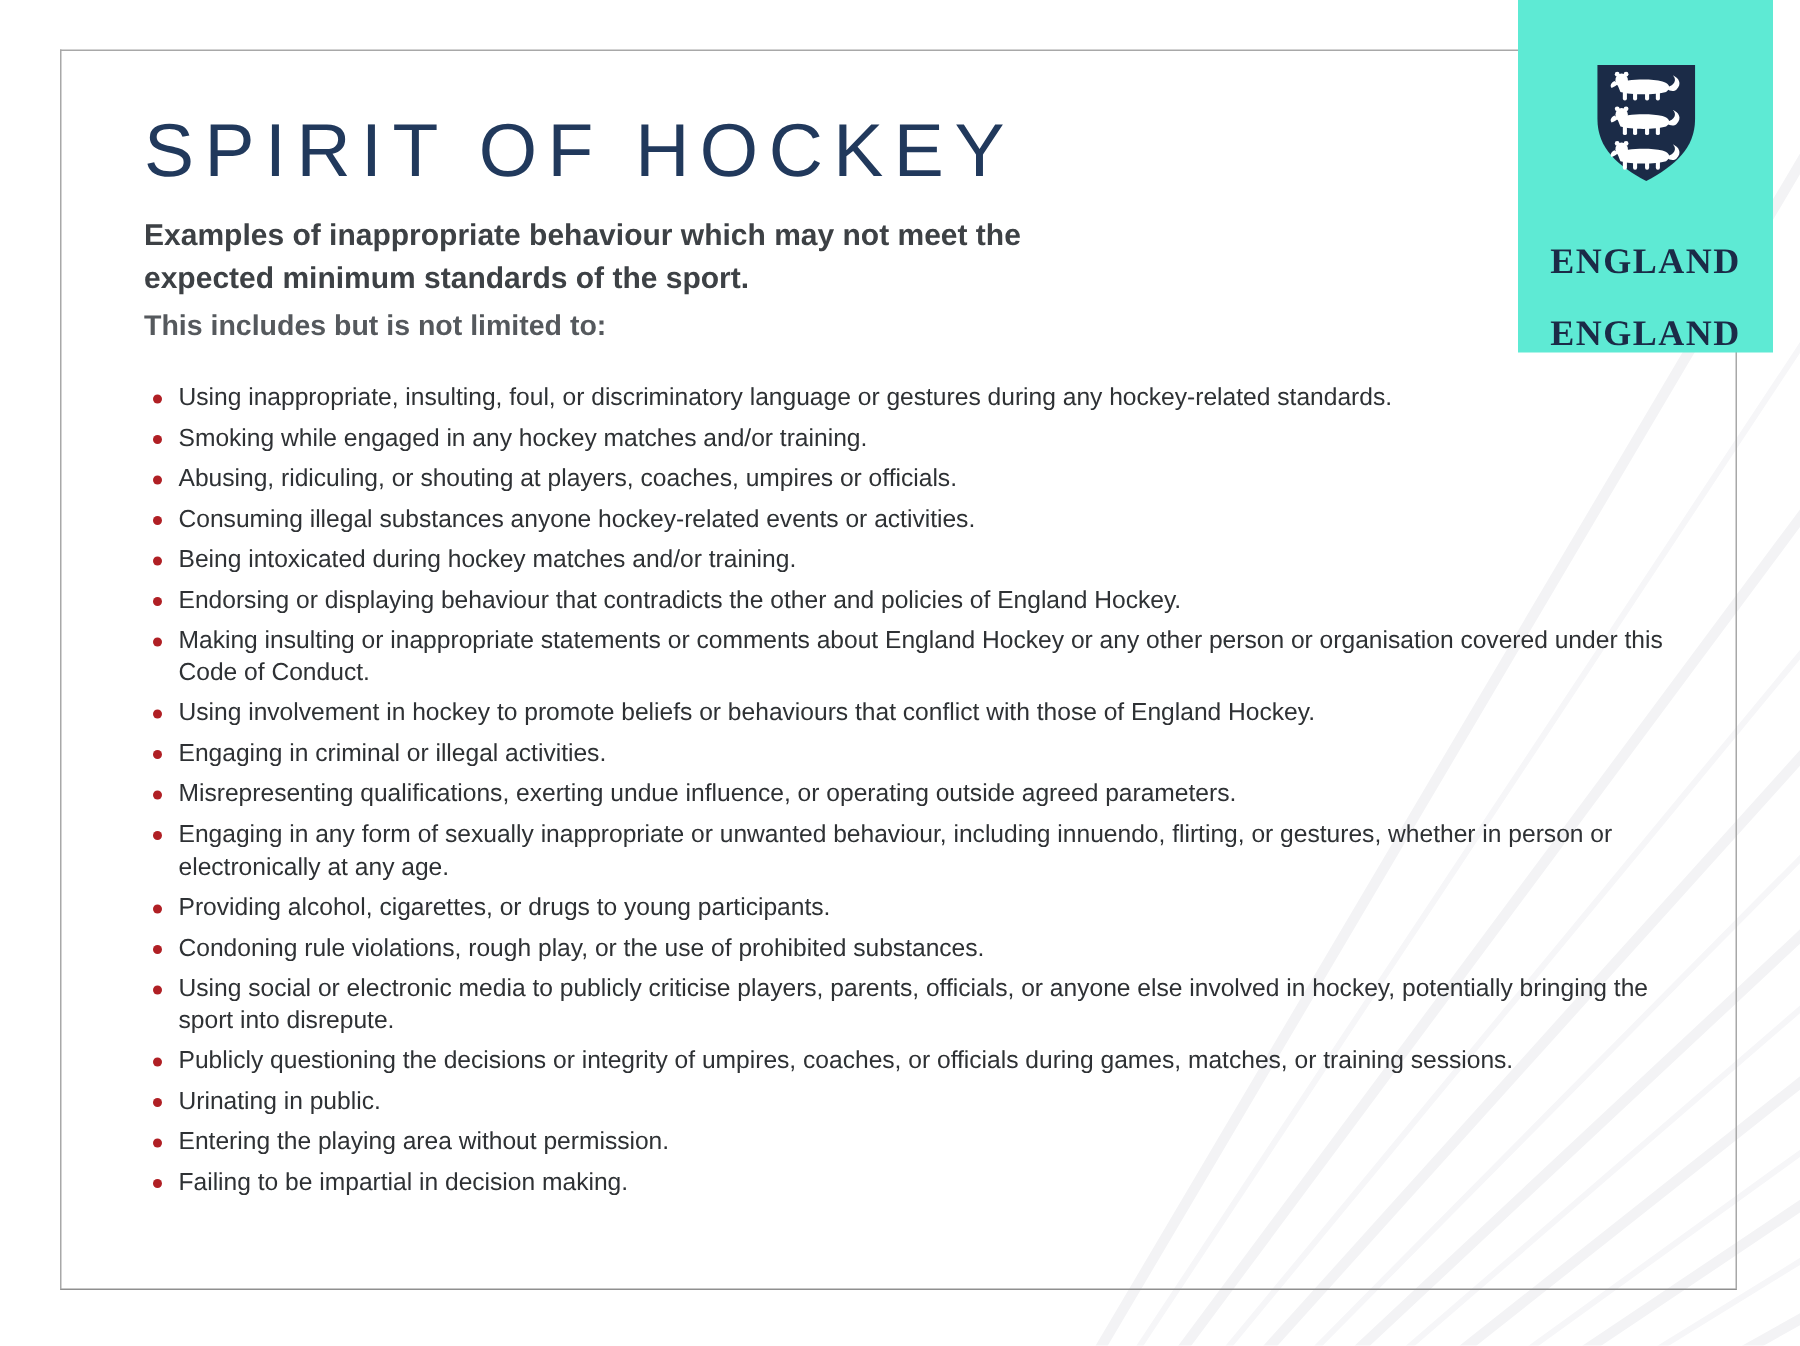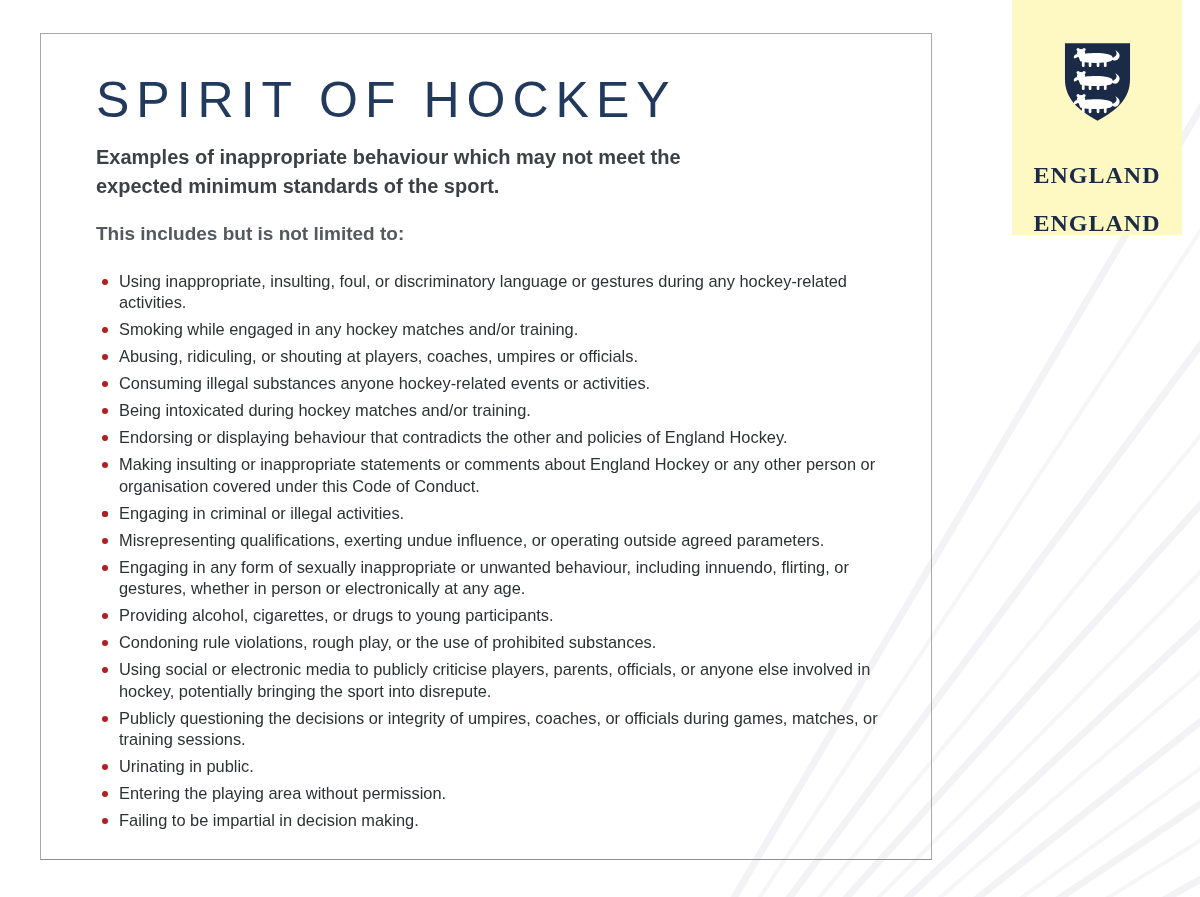--- a/index.html
+++ b/index.html
@@ -17,21 +17,21 @@
     left: 0; top: 0;
     width: 1200px; height: 897px;
     z-index: 0;
     pointer-events: none;
   }
 
   
   .card {
     position: absolute;
     left: 40px; top: 33px;
-    width: 892px; height: 827px;
+    width: 1118px; height: 827px;
     border: 1px solid #a8a8a8;
     border-bottom-color: #8f8f8f;
     background: transparent;
     z-index: 1;
     padding: 40px 44px 24px 55px;
   }
 
   .doc-title {
     color: #21395c;
     font-size: 50px;
@@ -43,21 +43,21 @@
   .doc-subtitle {
     margin-top: 16px;
     max-width: 645px;
     color: #3d4145;
     font-size: 20px;
     font-weight: 700;
     line-height: 29px;
   }
 
   .doc-intro {
-    margin-top: 20px;
+    margin-top: 4px;
     color: #55595d;
     font-size: 19px;
     font-weight: 700;
     line-height: 26px;
   }
 
   ul.behaviour-list {
     margin-top: 24px;
     list-style: none;
     max-width: 1018px;
@@ -77,21 +77,21 @@
     border-radius: 50%;
     background: #b01f24;
   }
 
   
   .logo-block {
     position: absolute;
     top: 0; right: 18px;
     width: 170px;
     height: 235px;
-    background: #fef9c3;
+    background: #5eead4;
     z-index: 2;
     display: flex;
     flex-direction: column;
     align-items: center;
     justify-content: flex-start;
     padding-top: 42px;
   }
   .logo-shield { width: 97px; height: 114px; }
   .logo-wordmark {
     margin-top: 17px;
@@ -131,28 +131,28 @@
 
 <div class="card">
 
   <h1 class="doc-title">SPIRIT OF HOCKEY</h1>
 
   <p class="doc-subtitle">Examples of inappropriate behaviour which may not meet the expected minimum standards of the sport.</p>
 
   <p class="doc-intro">This includes but is not limited to:</p>
 
   <ul class="behaviour-list">
-    <li><span class="bullet-dot"></span><span>Using inappropriate, insulting, foul, or discriminatory language or gestures during any hockey-related activities.</span></li>
+    <li><span class="bullet-dot"></span><span>Using inappropriate, insulting, foul, or discriminatory language or gestures during any hockey-related standards.</span></li>
     <li><span class="bullet-dot"></span><span>Smoking while engaged in any hockey matches and/or training.</span></li>
     <li><span class="bullet-dot"></span><span>Abusing, ridiculing, or shouting at players, coaches, umpires or officials.</span></li>
     <li><span class="bullet-dot"></span><span>Consuming illegal substances anyone hockey-related events or activities.</span></li>
     <li><span class="bullet-dot"></span><span>Being intoxicated during hockey matches and/or training.</span></li>
     <li><span class="bullet-dot"></span><span>Endorsing or displaying behaviour that contradicts the other and policies of England Hockey.</span></li>
     <li><span class="bullet-dot"></span><span>Making insulting or inappropriate statements or comments about England Hockey or any other person or organisation covered under this Code of Conduct.</span></li>
-    <li><span class="bullet-dot"></span></li>
+    <li><span class="bullet-dot"></span><span>Using involvement in hockey to promote beliefs or behaviours that conflict with those of England Hockey.</span></li>
     <li><span class="bullet-dot"></span><span>Engaging in criminal or illegal activities.</span></li>
     <li><span class="bullet-dot"></span><span>Misrepresenting qualifications, exerting undue influence, or operating outside agreed parameters.</span></li>
     <li><span class="bullet-dot"></span><span>Engaging in any form of sexually inappropriate or unwanted behaviour, including innuendo, flirting, or gestures, whether in person or electronically at any age.</span></li>
     <li><span class="bullet-dot"></span><span>Providing alcohol, cigarettes, or drugs to young participants.</span></li>
     <li><span class="bullet-dot"></span><span>Condoning rule violations, rough play, or the use of prohibited substances.</span></li>
     <li><span class="bullet-dot"></span><span>Using social or electronic media to publicly criticise players, parents, officials, or anyone else involved in hockey, potentially bringing the sport into disrepute.</span></li>
     <li><span class="bullet-dot"></span><span>Publicly questioning the decisions or integrity of umpires, coaches, or officials during games, matches, or training sessions.</span></li>
     <li><span class="bullet-dot"></span><span>Urinating in public.</span></li>
     <li><span class="bullet-dot"></span><span>Entering the playing area without permission.</span></li>
     <li><span class="bullet-dot"></span><span>Failing to be impartial in decision making.</span></li>

